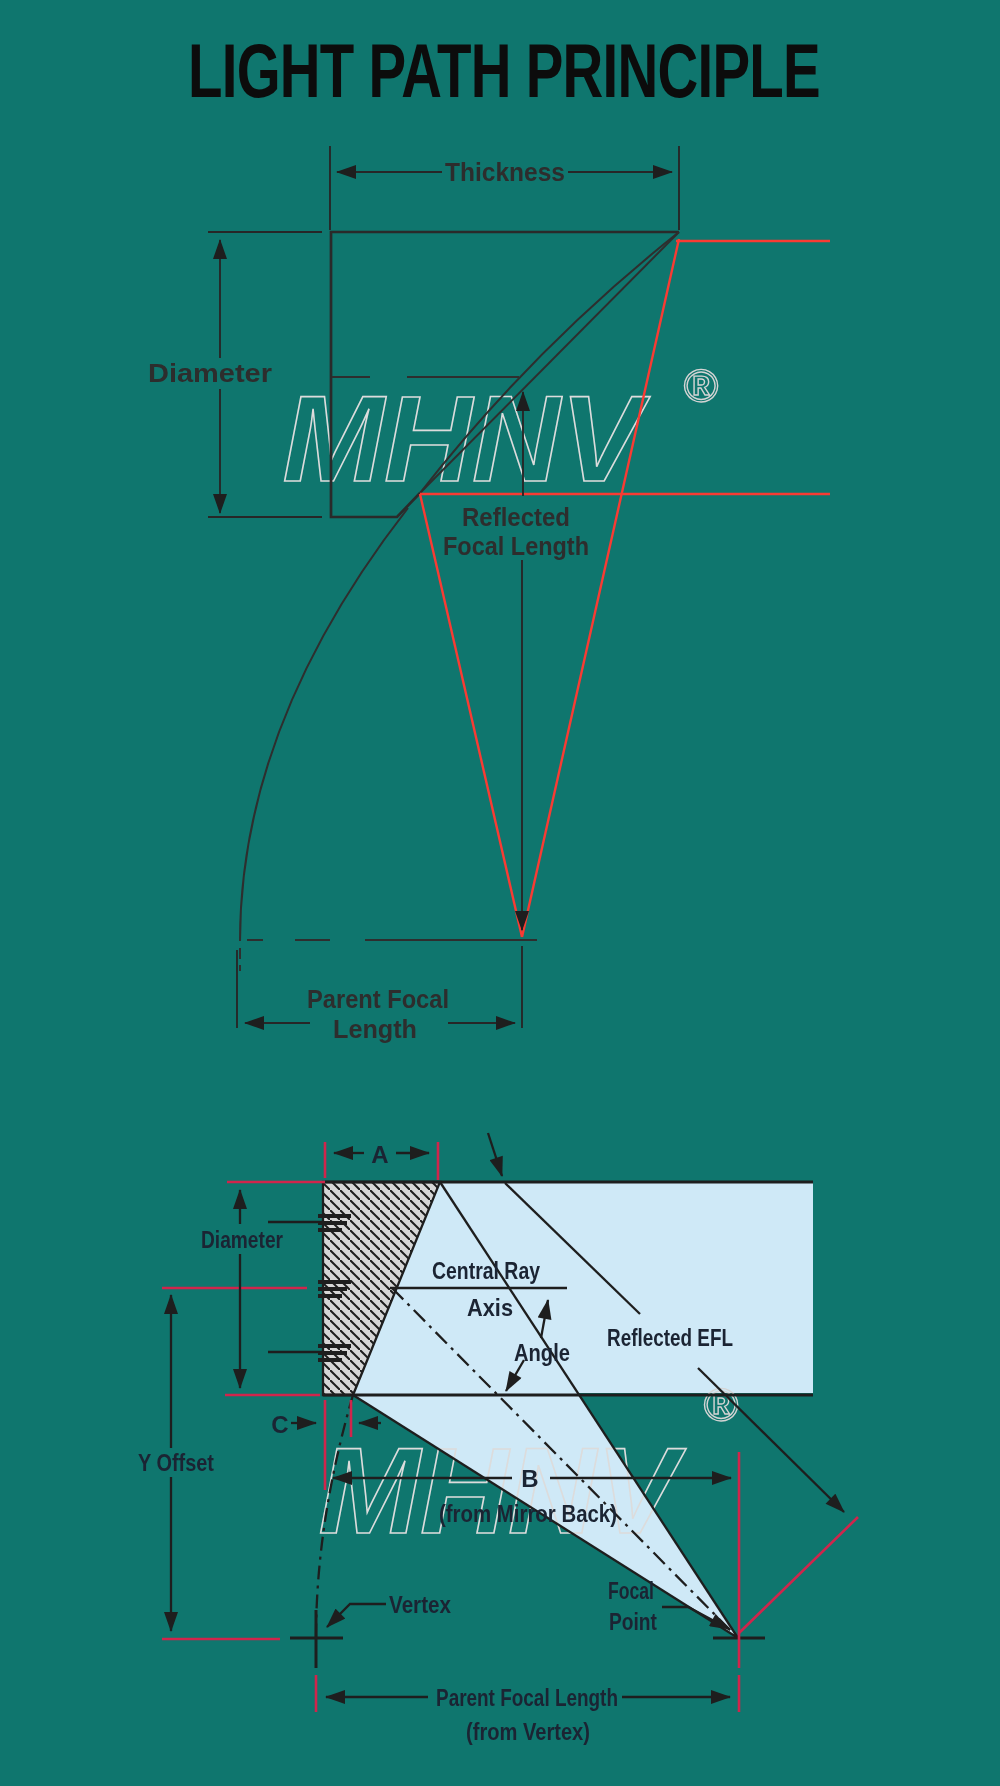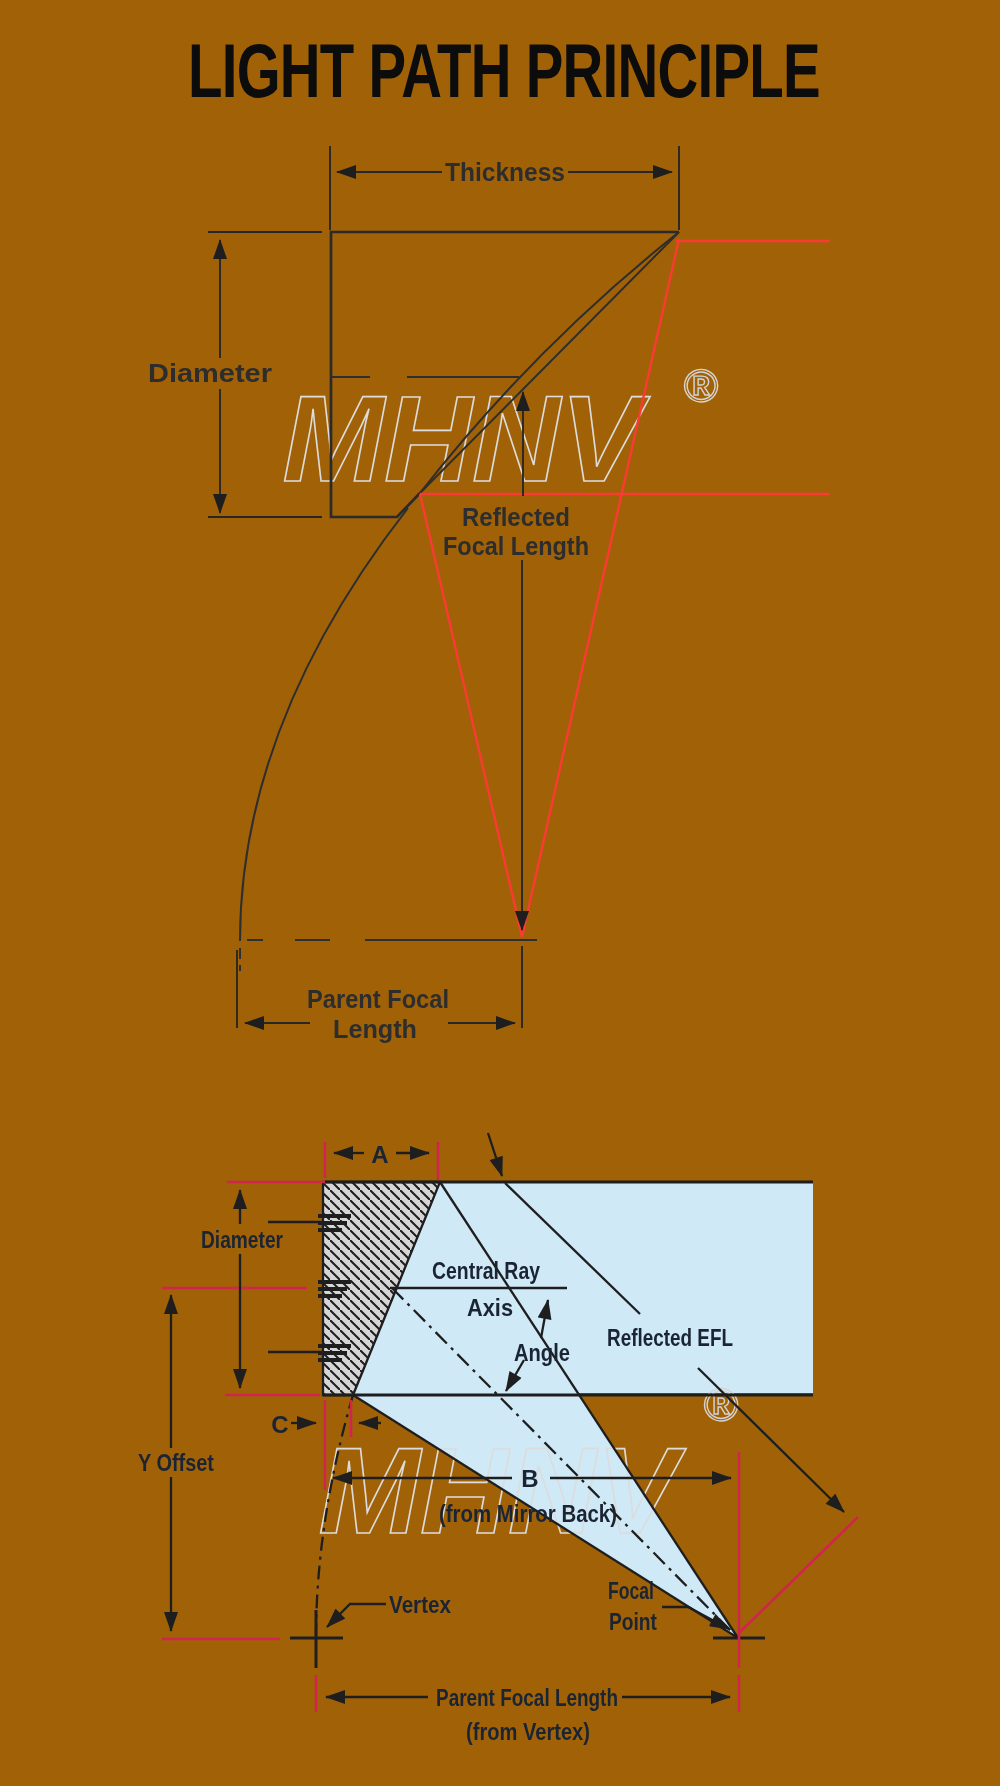--- a/index.html
+++ b/index.html
@@ -1,16 +1,16 @@
 <!DOCTYPE html>
 <html><head>
 <meta charset="utf-8">
 <style>
   html,body{margin:0;padding:0;background:#ffffff;}
-  .canvas{position:relative;width:1000px;height:1786px;background:#a16207;overflow:hidden;
+  .canvas{position:relative;width:1000px;height:1786px;background:#0f766e;overflow:hidden;
           font-family:"Liberation Sans","DejaVu Sans",sans-serif;}
   svg{position:absolute;left:0;top:0;}
   text{font-family:"Liberation Sans","DejaVu Sans",sans-serif;}
   .title{font-weight:bold;font-size:76px;fill:#0c0c0c;letter-spacing:-1px;}
   .t-top{font-weight:bold;font-size:25px;fill:#2d2d2d;}
   .t-bot{font-weight:bold;font-size:24px;fill:#1b2433;}
   .wm{font-weight:bold;font-style:italic;font-size:122px;fill:none;stroke:#dcdcdc;stroke-width:1.6px;}
   .wm-reg{font-weight:bold;font-size:47px;fill:none;stroke:#d4d4d4;stroke-width:1.4px;}
   .ln{stroke:#2e2e2e;stroke-width:2;fill:none;}
   .lnk{stroke:#2a2a2a;stroke-width:2.7;fill:none;}

